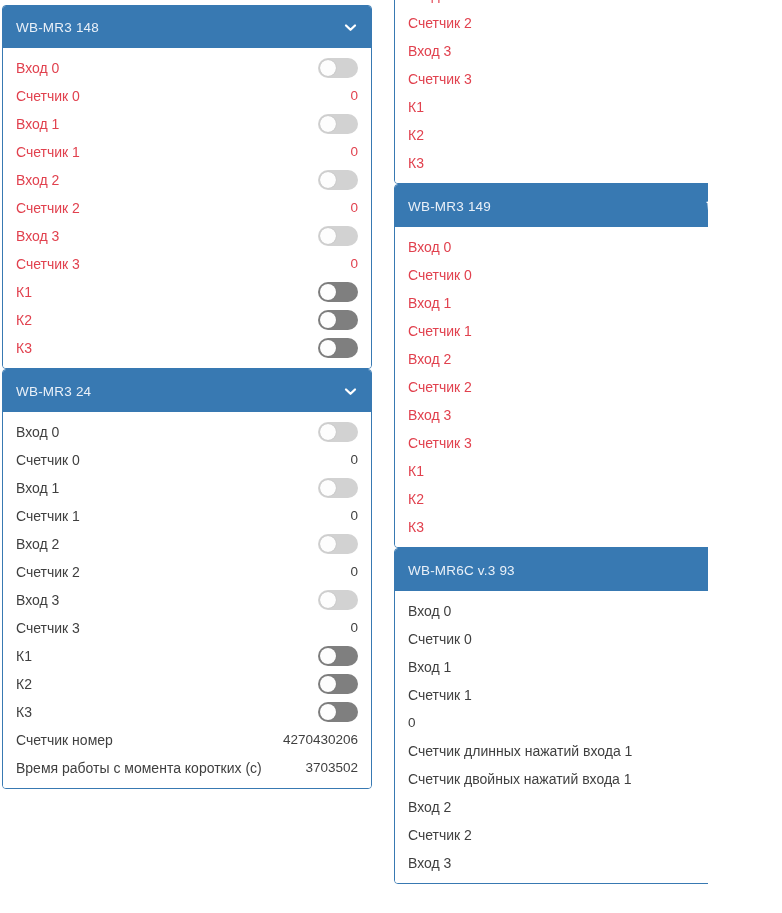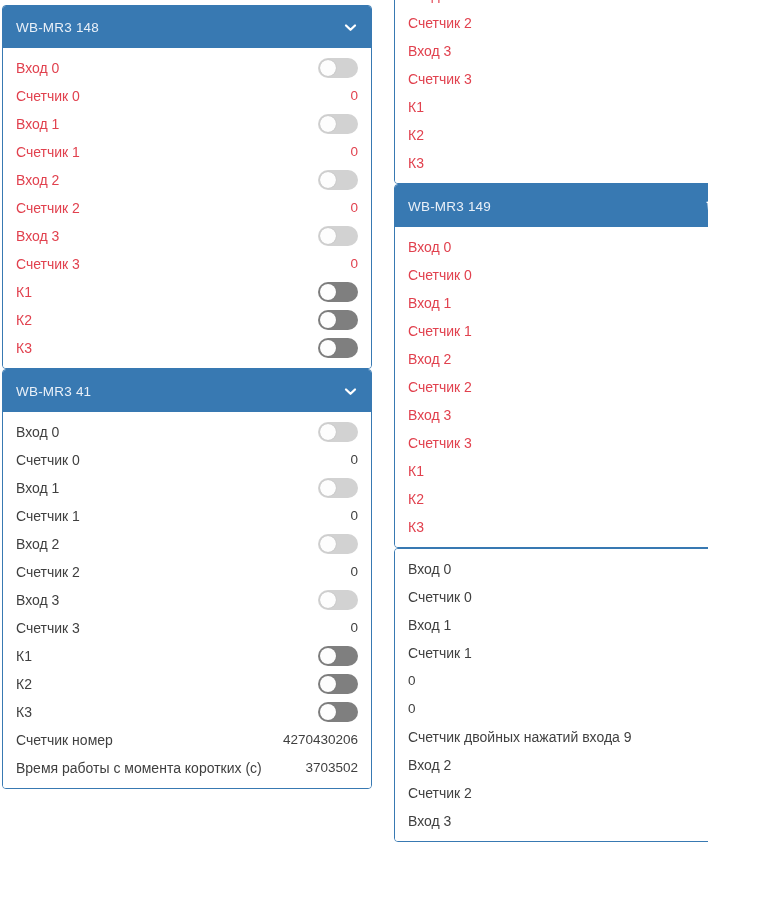--- a/index.html
+++ b/index.html
@@ -138,21 +138,21 @@
           <div class="ctl-row">
     <span class="ctl-label">К3</span>
   <span class="switch relay off">
               <span class="knob"></span>
             </span>
           </div>
         </div>
   </section>
       <section class="panel normal">
     <header class="panel-heading">
-      <span class="panel-title">WB-MR3 41</span>
+      <span class="panel-title">WB-MR3 24</span>
       <span class="head-icons">
 
         <span class="head-icon chev">
           <svg width="15" height="15" viewBox="0 0 16 16">
             <path d="M3.2 5.8 L8 10.4 L12.8 5.8" fill="none" stroke="#ffffff" stroke-width="2.4" stroke-linecap="round" stroke-linejoin="round"></path>
           </svg>
         </span>
       </span>
     </header>
     <div class="panel-body">
@@ -345,20 +345,31 @@
           </div>
           <div class="ctl-row">
     <span class="ctl-label">К3</span>
   <span class="switch relay off">
               <span class="knob"></span>
             </span>
           </div>
         </div>
   </section>
       <section class="panel normal">
+    <header class="panel-heading">
+      <span class="panel-title">WB-MR6C v.3 93</span>
+      <span class="head-icons">
+
+        <span class="head-icon chev">
+          <svg width="15" height="15" viewBox="0 0 16 16">
+            <path d="M3.2 5.8 L8 10.4 L12.8 5.8" fill="none" stroke="#ffffff" stroke-width="2.4" stroke-linecap="round" stroke-linejoin="round"></path>
+          </svg>
+        </span>
+      </span>
+    </header>
     <div class="panel-body">
           <div class="ctl-row">
     <span class="ctl-label">Вход 0</span>
   <span class="switch input off">
               <span class="knob"></span>
             </span>
           </div>
           <div class="ctl-row">
     <span class="ctl-label">Счетчик 0</span>
   <span class="ctl-value">0</span>
@@ -370,24 +381,25 @@
             </span>
           </div>
           <div class="ctl-row">
     <span class="ctl-label">Счетчик 1</span>
   <span class="ctl-value">0</span>
           </div>
           <div class="ctl-row">
   <span class="ctl-value">0</span>
           </div>
           <div class="ctl-row">
-  <span class="ctl-value">0</span>
-          </div>
-          <div class="ctl-row">
-    <span class="ctl-label">Счетчик двойных нажатий входа 9</span>
+    <span class="ctl-label">Счетчик длинных нажатий входа 1</span>
+  <span class="ctl-value">0</span>
+          </div>
+          <div class="ctl-row">
+    <span class="ctl-label">Счетчик двойных нажатий входа 1</span>
   <span class="ctl-value">0</span>
           </div>
           <div class="ctl-row">
     <span class="ctl-label">Вход 2</span>
   <span class="switch input off">
               <span class="knob"></span>
             </span>
           </div>
           <div class="ctl-row">
     <span class="ctl-label">Счетчик 2</span>

